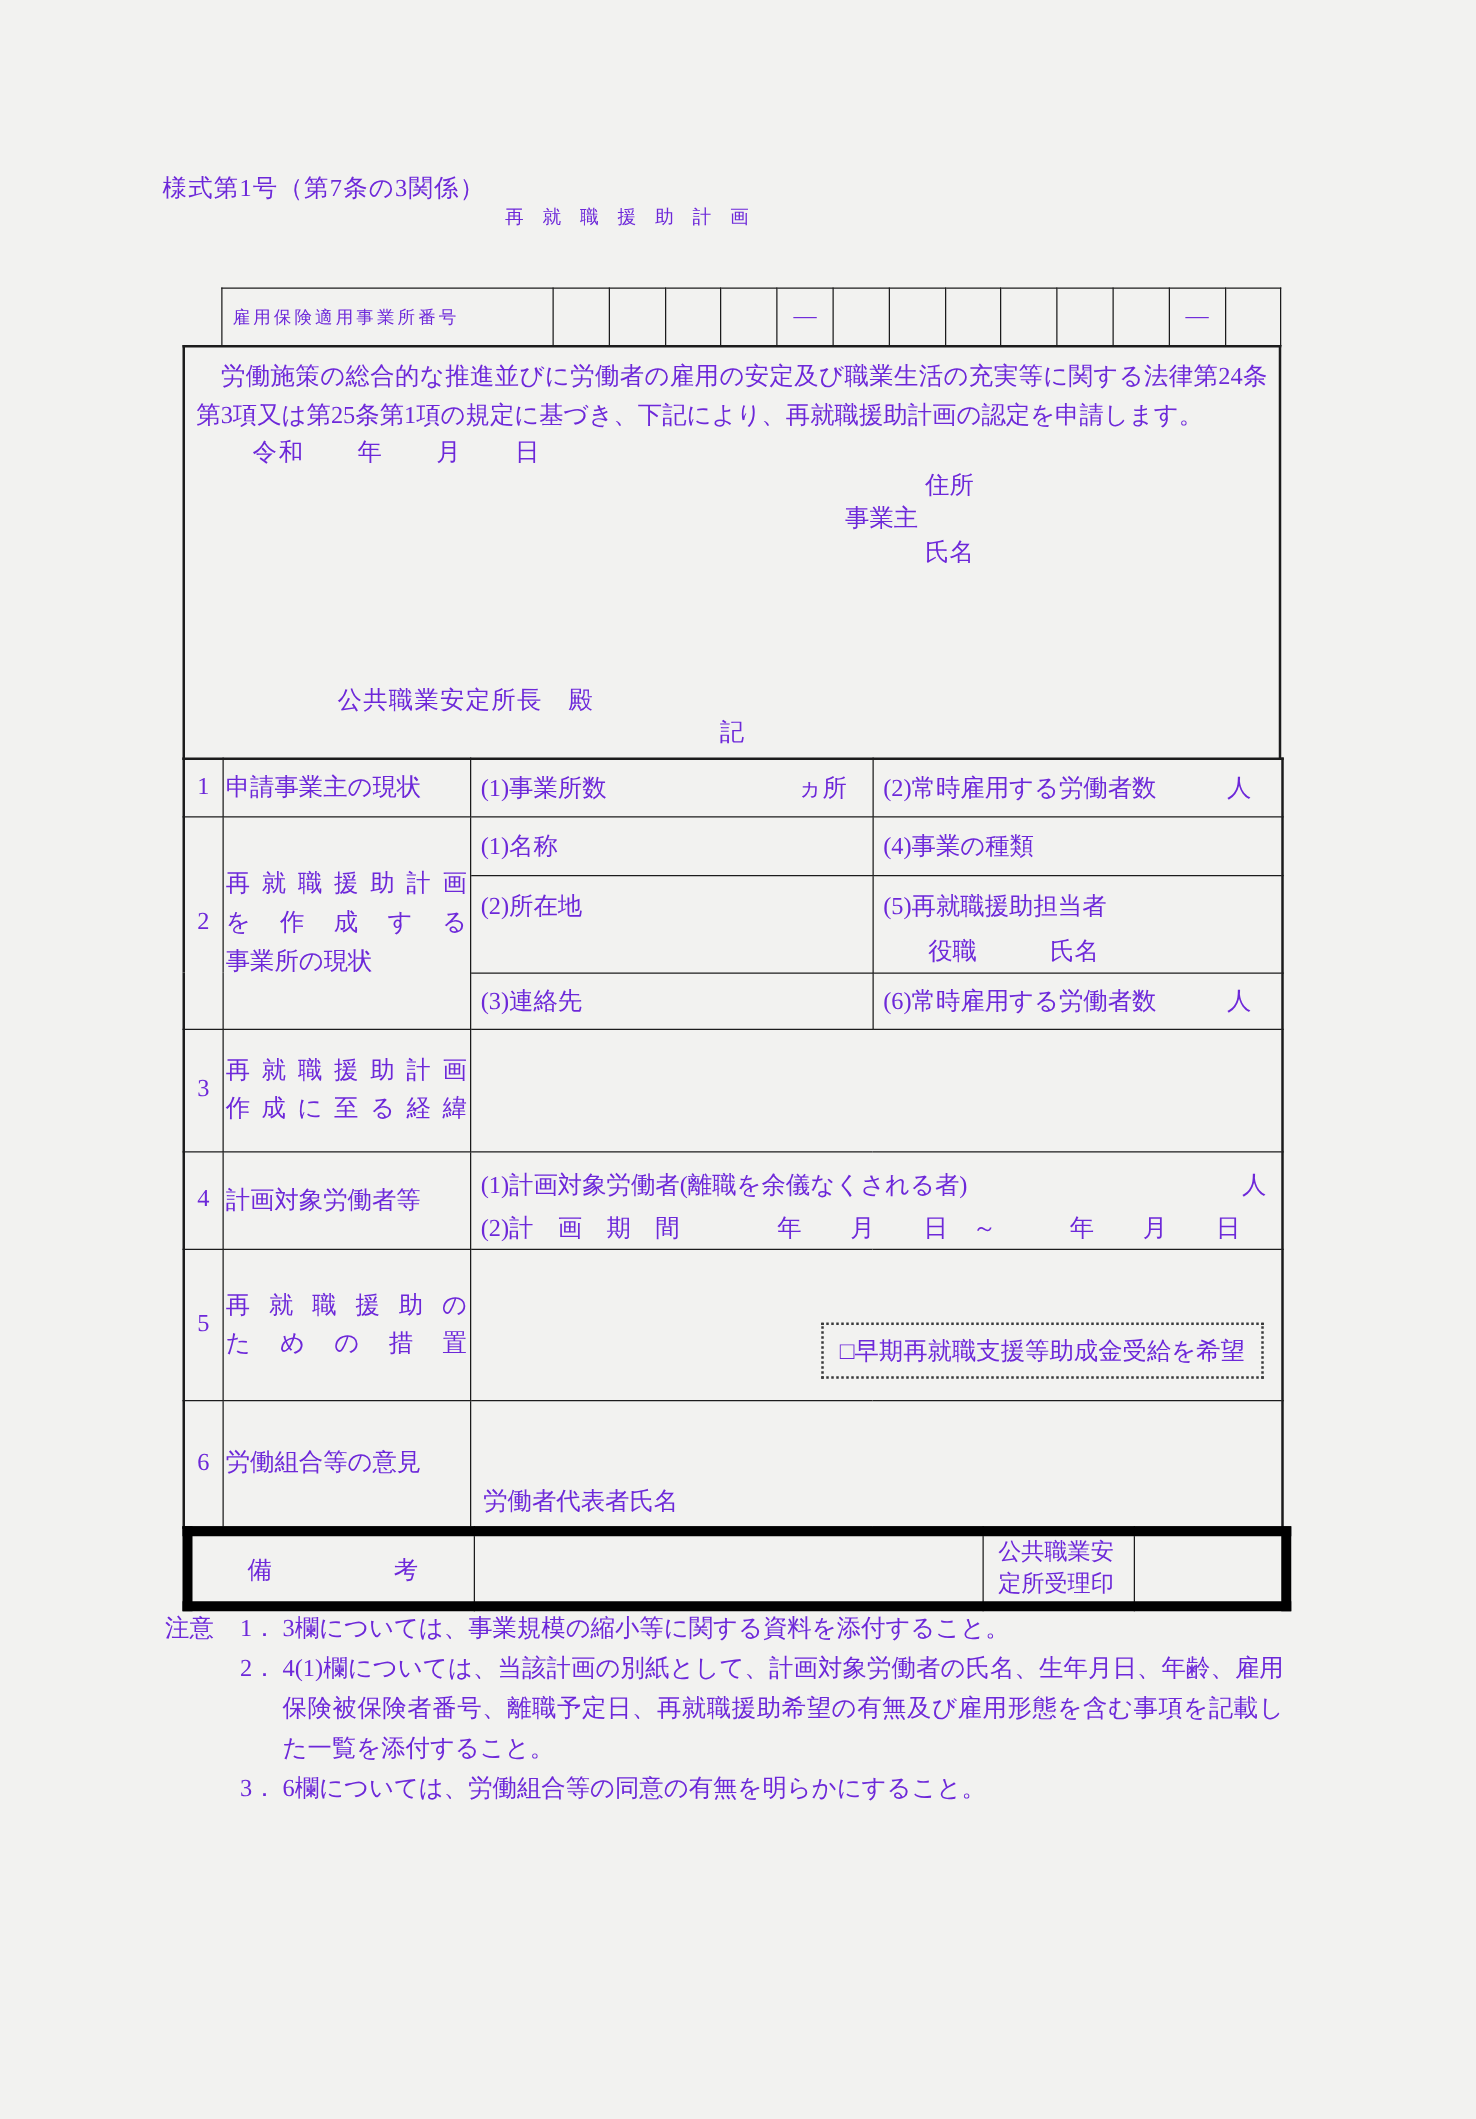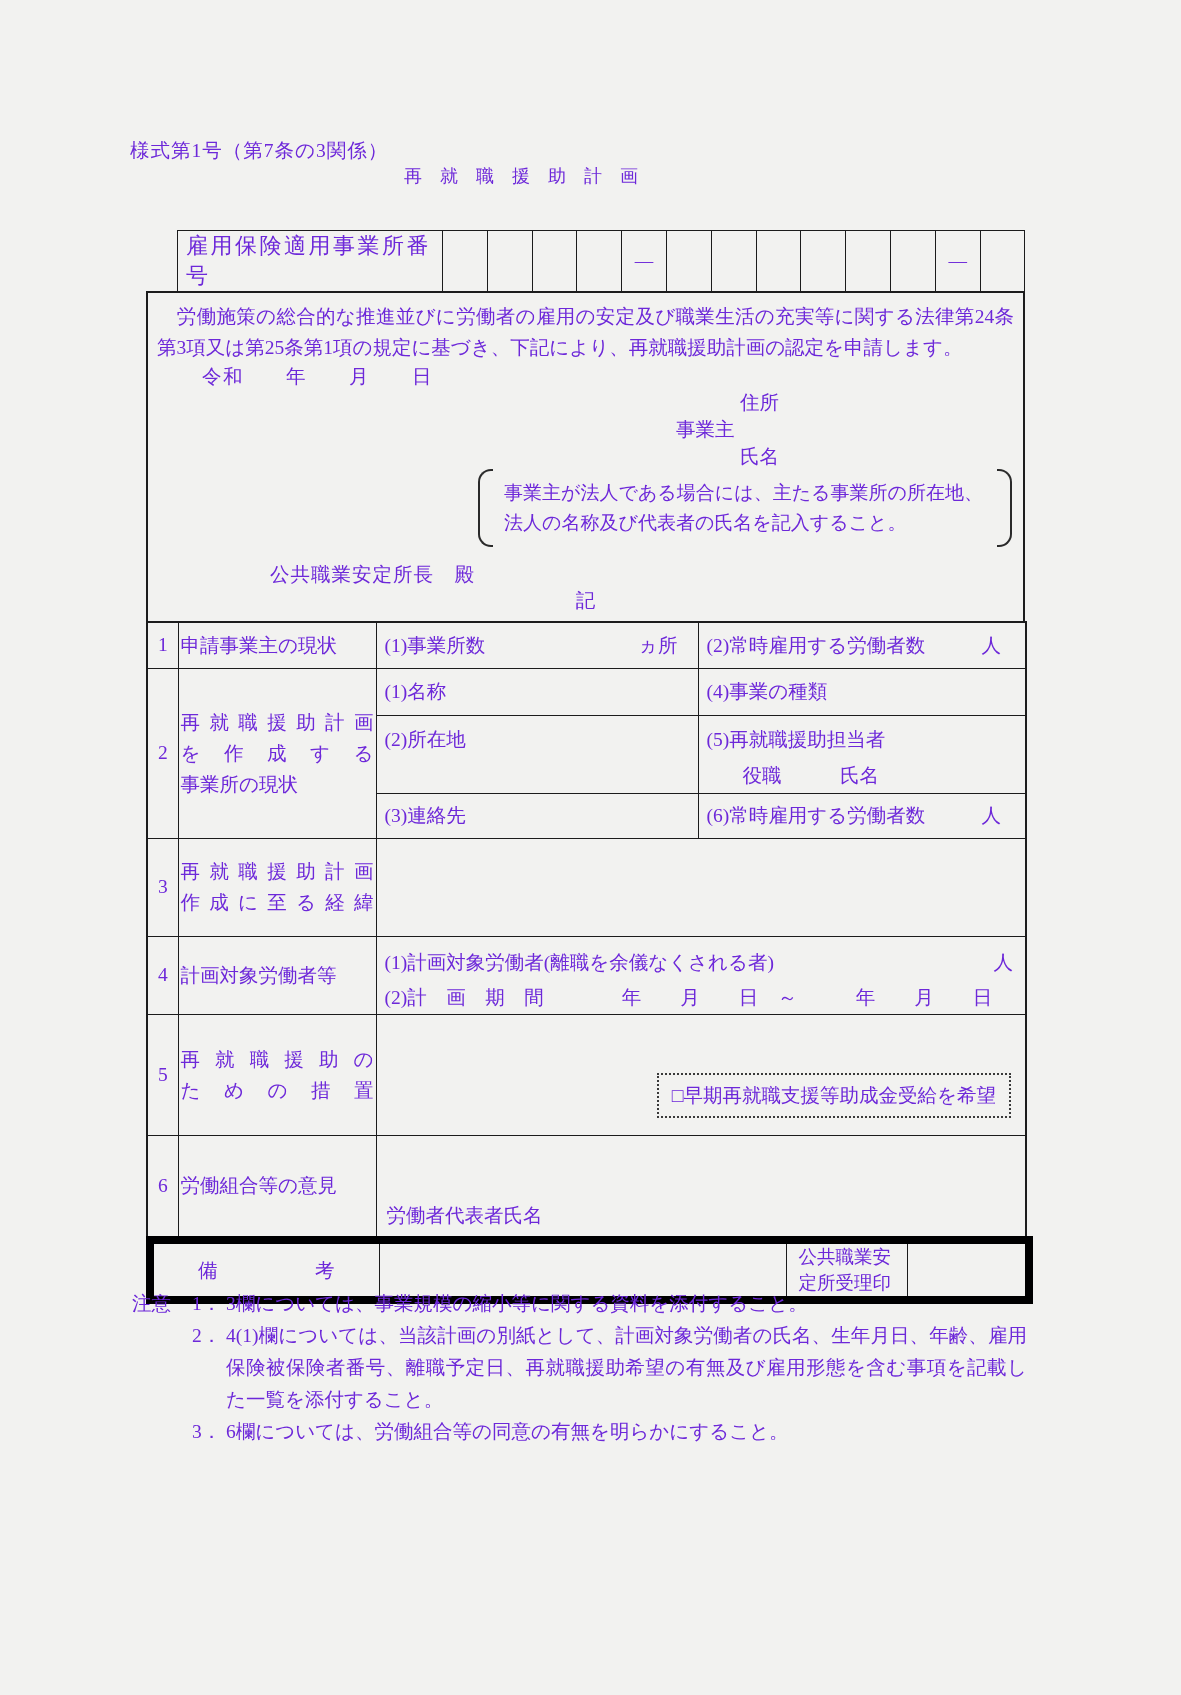--- a/index.html
+++ b/index.html
@@ -7,30 +7,30 @@
   .page {
     position: relative;
     width: 1181px; height: 1695px;
     background: #f2f2f0;
     font-family: "Liberation Serif", "DejaVu Serif", serif;
     color: #6d28d9;
     font-size: 19.5px;
     overflow: hidden;
   }
   .form-code { position:absolute; left:130px; top:137px; letter-spacing:1px; }
-  .form-title { position:absolute; left:404px; top:164px; font-size:18px; }
+  .form-title { position:absolute; left:404px; top:164px; font-size:15px; }
 
   .form-stack { position:absolute; left:146px; top:230px; width:879px; }
 
   table { border-collapse: collapse; table-layout: fixed; }
   td { border:1px solid #1c1c1c; padding:0; vertical-align: middle; }
 
   .insurance-table { width:847px; margin-left:31px; }
   .insurance-table td { height:46px; text-align:center; font-size:18.5px; }
-  .insurance-table td.ins-label { text-align:left; padding-left:8px; letter-spacing:2.5px; font-size:22px; }
+  .insurance-table td.ins-label { text-align:left; padding-left:8px; letter-spacing:2.5px; font-size:14px; }
 
   .box-top {
     border:2px solid #1c1c1c; border-bottom:none;
     height:332px; position:relative; margin-top:-1px;
     background:transparent;
   }
   .application-text { padding:8px 9px 0 9px; line-height:31px; text-align:justify; }
   .date-line { position:absolute; left:54px; top:70px; letter-spacing:1.5px; }
   .addr-label { position:absolute; left:592px; top:96px; }
   .employer-label { position:absolute; left:528px; top:123px; }
@@ -128,24 +128,20 @@
       </tr>
     </tbody>
       </table>
 
     <div class="box-top">
       <div class="application-text">　労働施策の総合的な推進並びに労働者の雇用の安定及び職業生活の充実等に関する法律第24条第3項又は第25条第1項の規定に基づき、下記により、再就職援助計画の認定を申請します。</div>
       <div class="date-line">令和　　年　　月　　日</div>
       <div class="addr-label">住所</div>
       <div class="employer-label">事業主</div>
       <div class="name-label">氏名</div>
-      <div class="legal-note">
-        <span>事業主が法人である場合には、主たる事業所の所在地、</span>
-        <span>法人の名称及び代表者の氏名を記入すること。</span>
-      </div>
       <div class="recipient-line">公共職業安定所長　殿</div>
       <div class="record-mark">記</div>
     </div>
 
     <table class="main-table">
       <colgroup>
         <col style="width:31px">
           <col style="width:198px">
           <col style="width:322px">
           <col style="width:328px">

